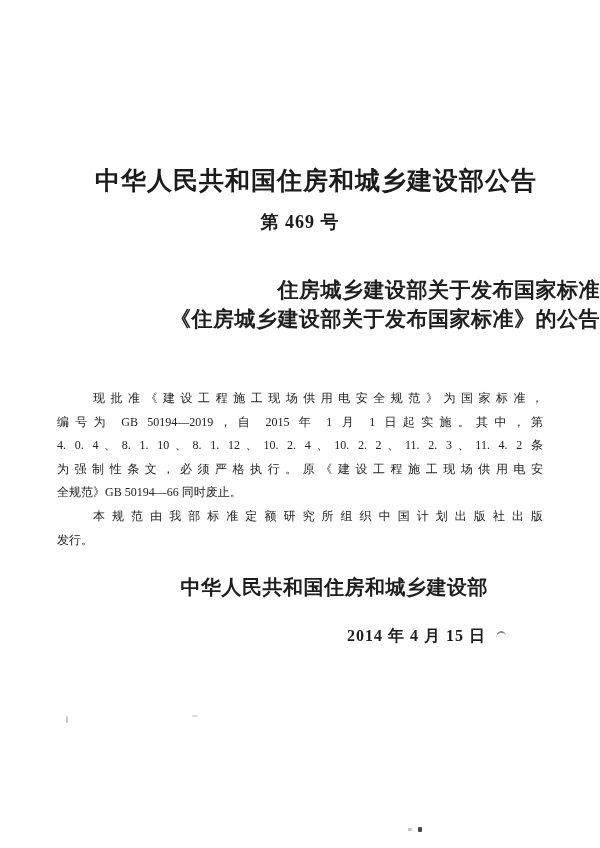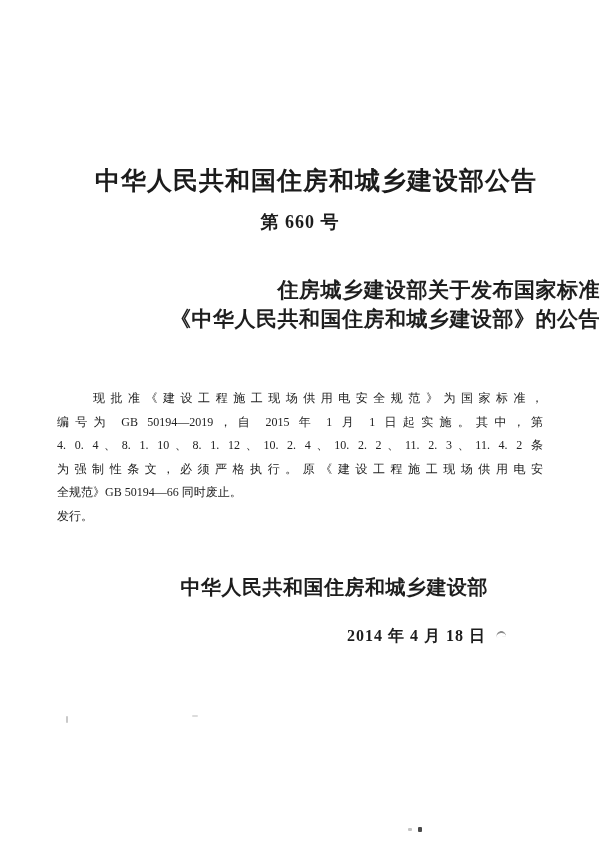--- a/index.html
+++ b/index.html
@@ -141,39 +141,40 @@
     border-radius: 1px;
   }
 </style>
 </head>
 <body>
 
 <div class="page">
 
   <h1 class="title">中华人民共和国住房和城乡建设部公告</h1>
 
-  <div class="doc-number">第 660 号</div>
+  <div class="doc-number">第 469 号</div>
 
   <div class="subtitle">
     <div>住房城乡建设部关于发布国家标准</div>
-    <div>《中华人民共和国住房和城乡建设部》的公告</div>
+    <div>《住房城乡建设部关于发布国家标准》的公告</div>
   </div>
 
   <div class="body-text">
     <div class="line indent stretch">现批准《建设工程施工现场供用电安全规范》为国家标准，</div>
     <div class="line stretch">编号为 GB 50194—2019，自 2015 年 1 月 1 日起实施。其中，第</div>
     <div class="line stretch">4. 0. 4、8. 1. 10、8. 1. 12、10. 2. 4、10. 2. 2、11. 2. 3、11. 4. 2 条</div>
     <div class="line stretch">为强制性条文，必须严格执行。原《建设工程施工现场供用电安</div>
     <div class="line">全规范》GB 50194—66 同时废止。</div>
+    <div class="line indent stretch">本规范由我部标准定额研究所组织中国计划出版社出版</div>
     <div class="line">发行。</div>
   </div>
 
   <div class="signature">中华人民共和国住房和城乡建设部</div>
 
-  <div class="date">2014 年 4 月 18 日</div>
+  <div class="date">2014 年 4 月 15 日</div>
 
   <div class="date-tick"></div>
   <div class="speck-dark"></div>
   <div class="speck-light"></div>
   <div class="speck-faint-1"></div>
   <div class="speck-faint-2"></div>
 
 </div>
 
 </body></html>

